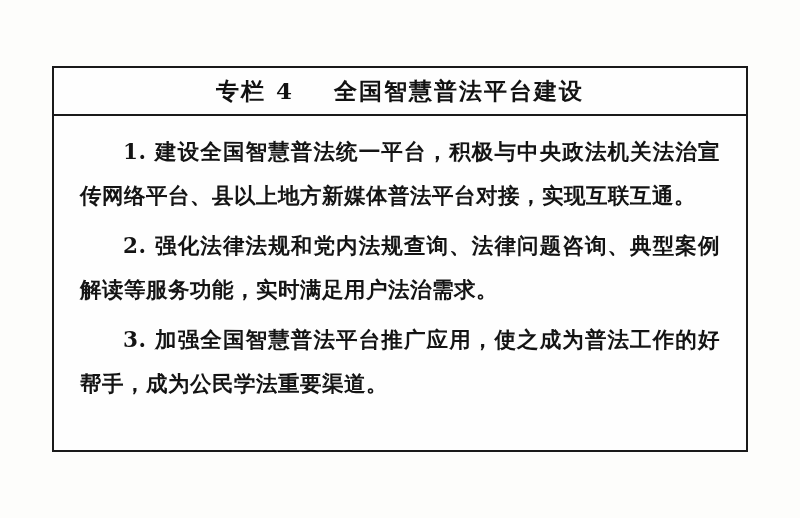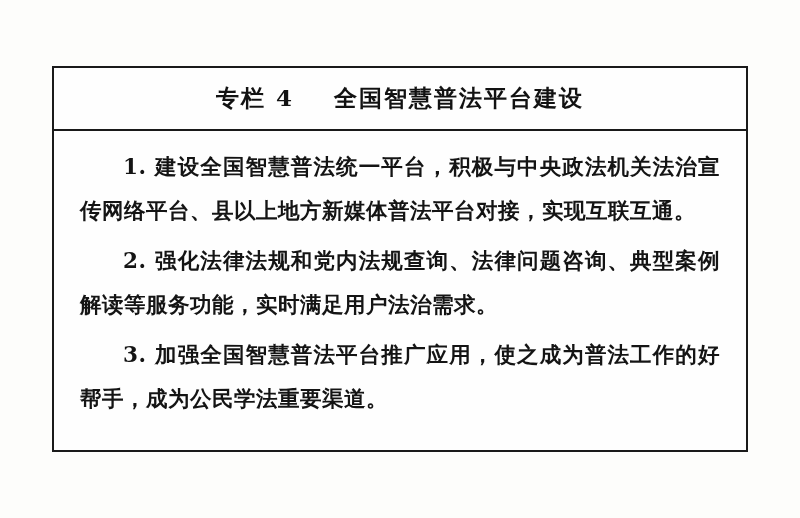--- a/index.html
+++ b/index.html
@@ -23,21 +23,21 @@
     position: absolute;
     left: 52px;
     top: 66px;
     width: 696px;
     height: 386px;
     border: 2px solid #1a1a1a;
     box-sizing: border-box;
     background: #fefefe;
   }
   .box-title {
-    height: 63px;
+    height: 48px;
     border-bottom: 2px solid #1a1a1a;
     display: flex;
     align-items: center;
     justify-content: center;
     box-sizing: border-box;
   }
   .box-title-text {
     font-family: "DejaVu Serif", serif;
     font-weight: bold;
     font-size: 23px;

